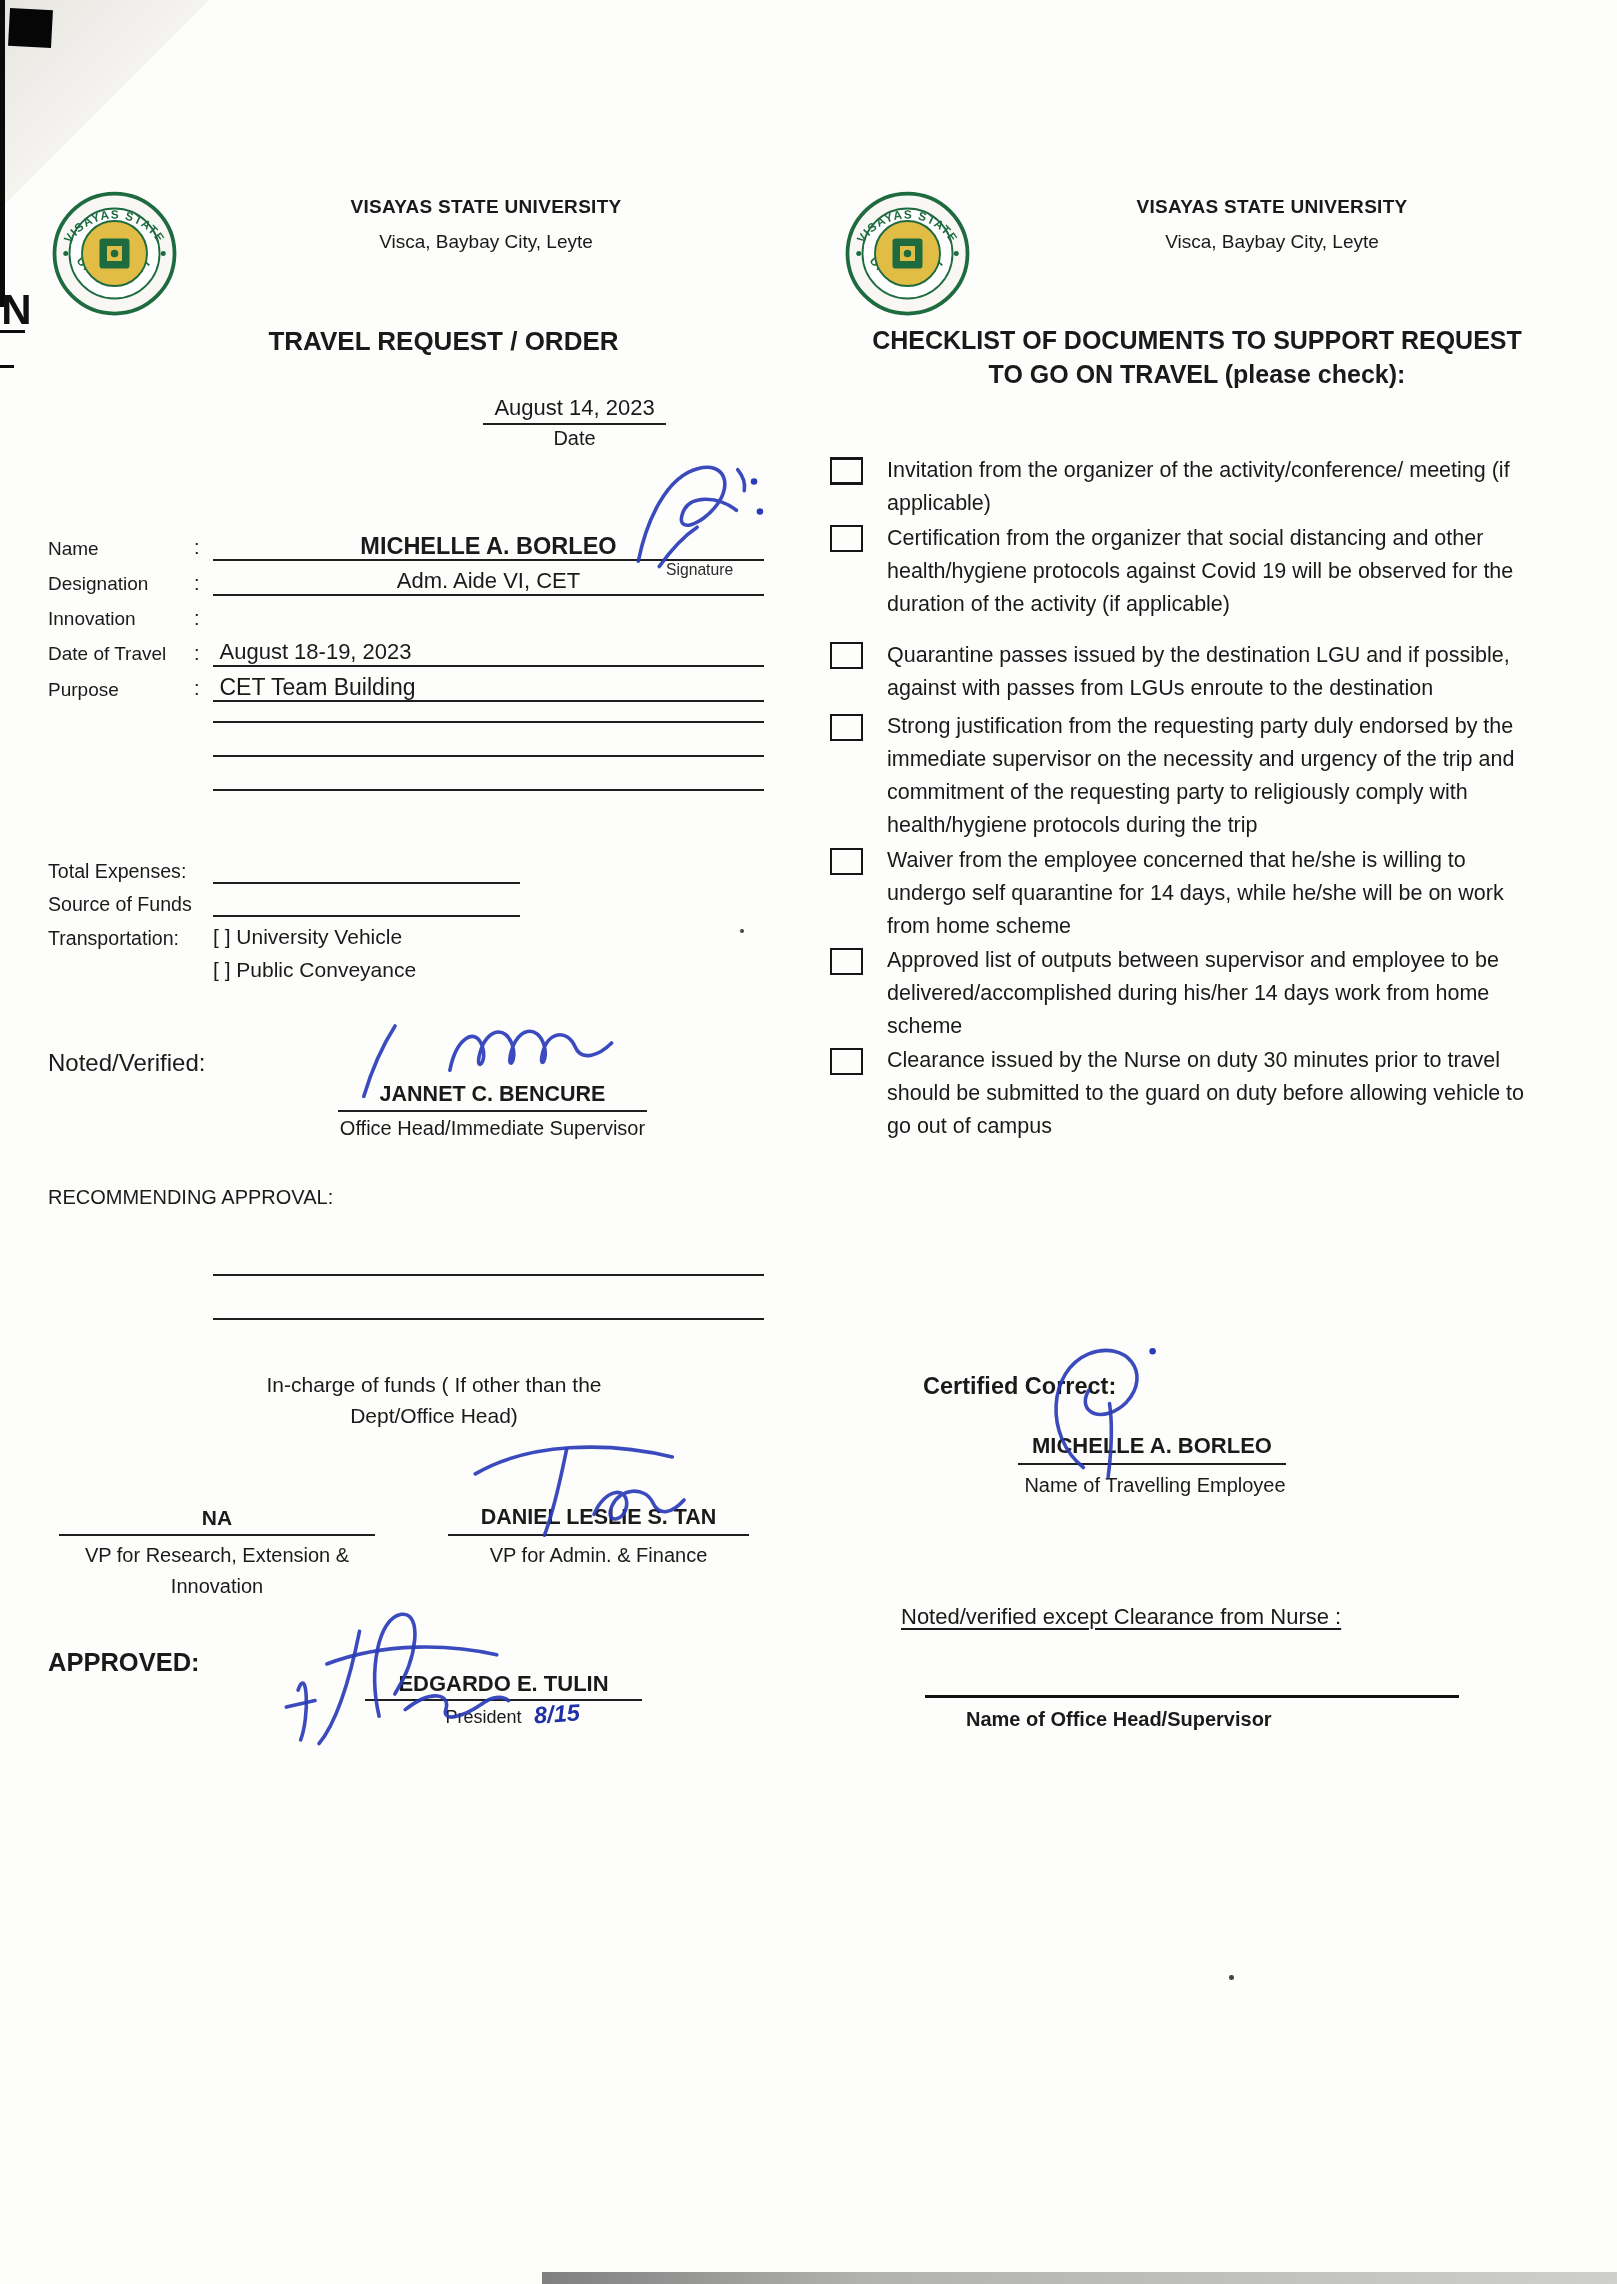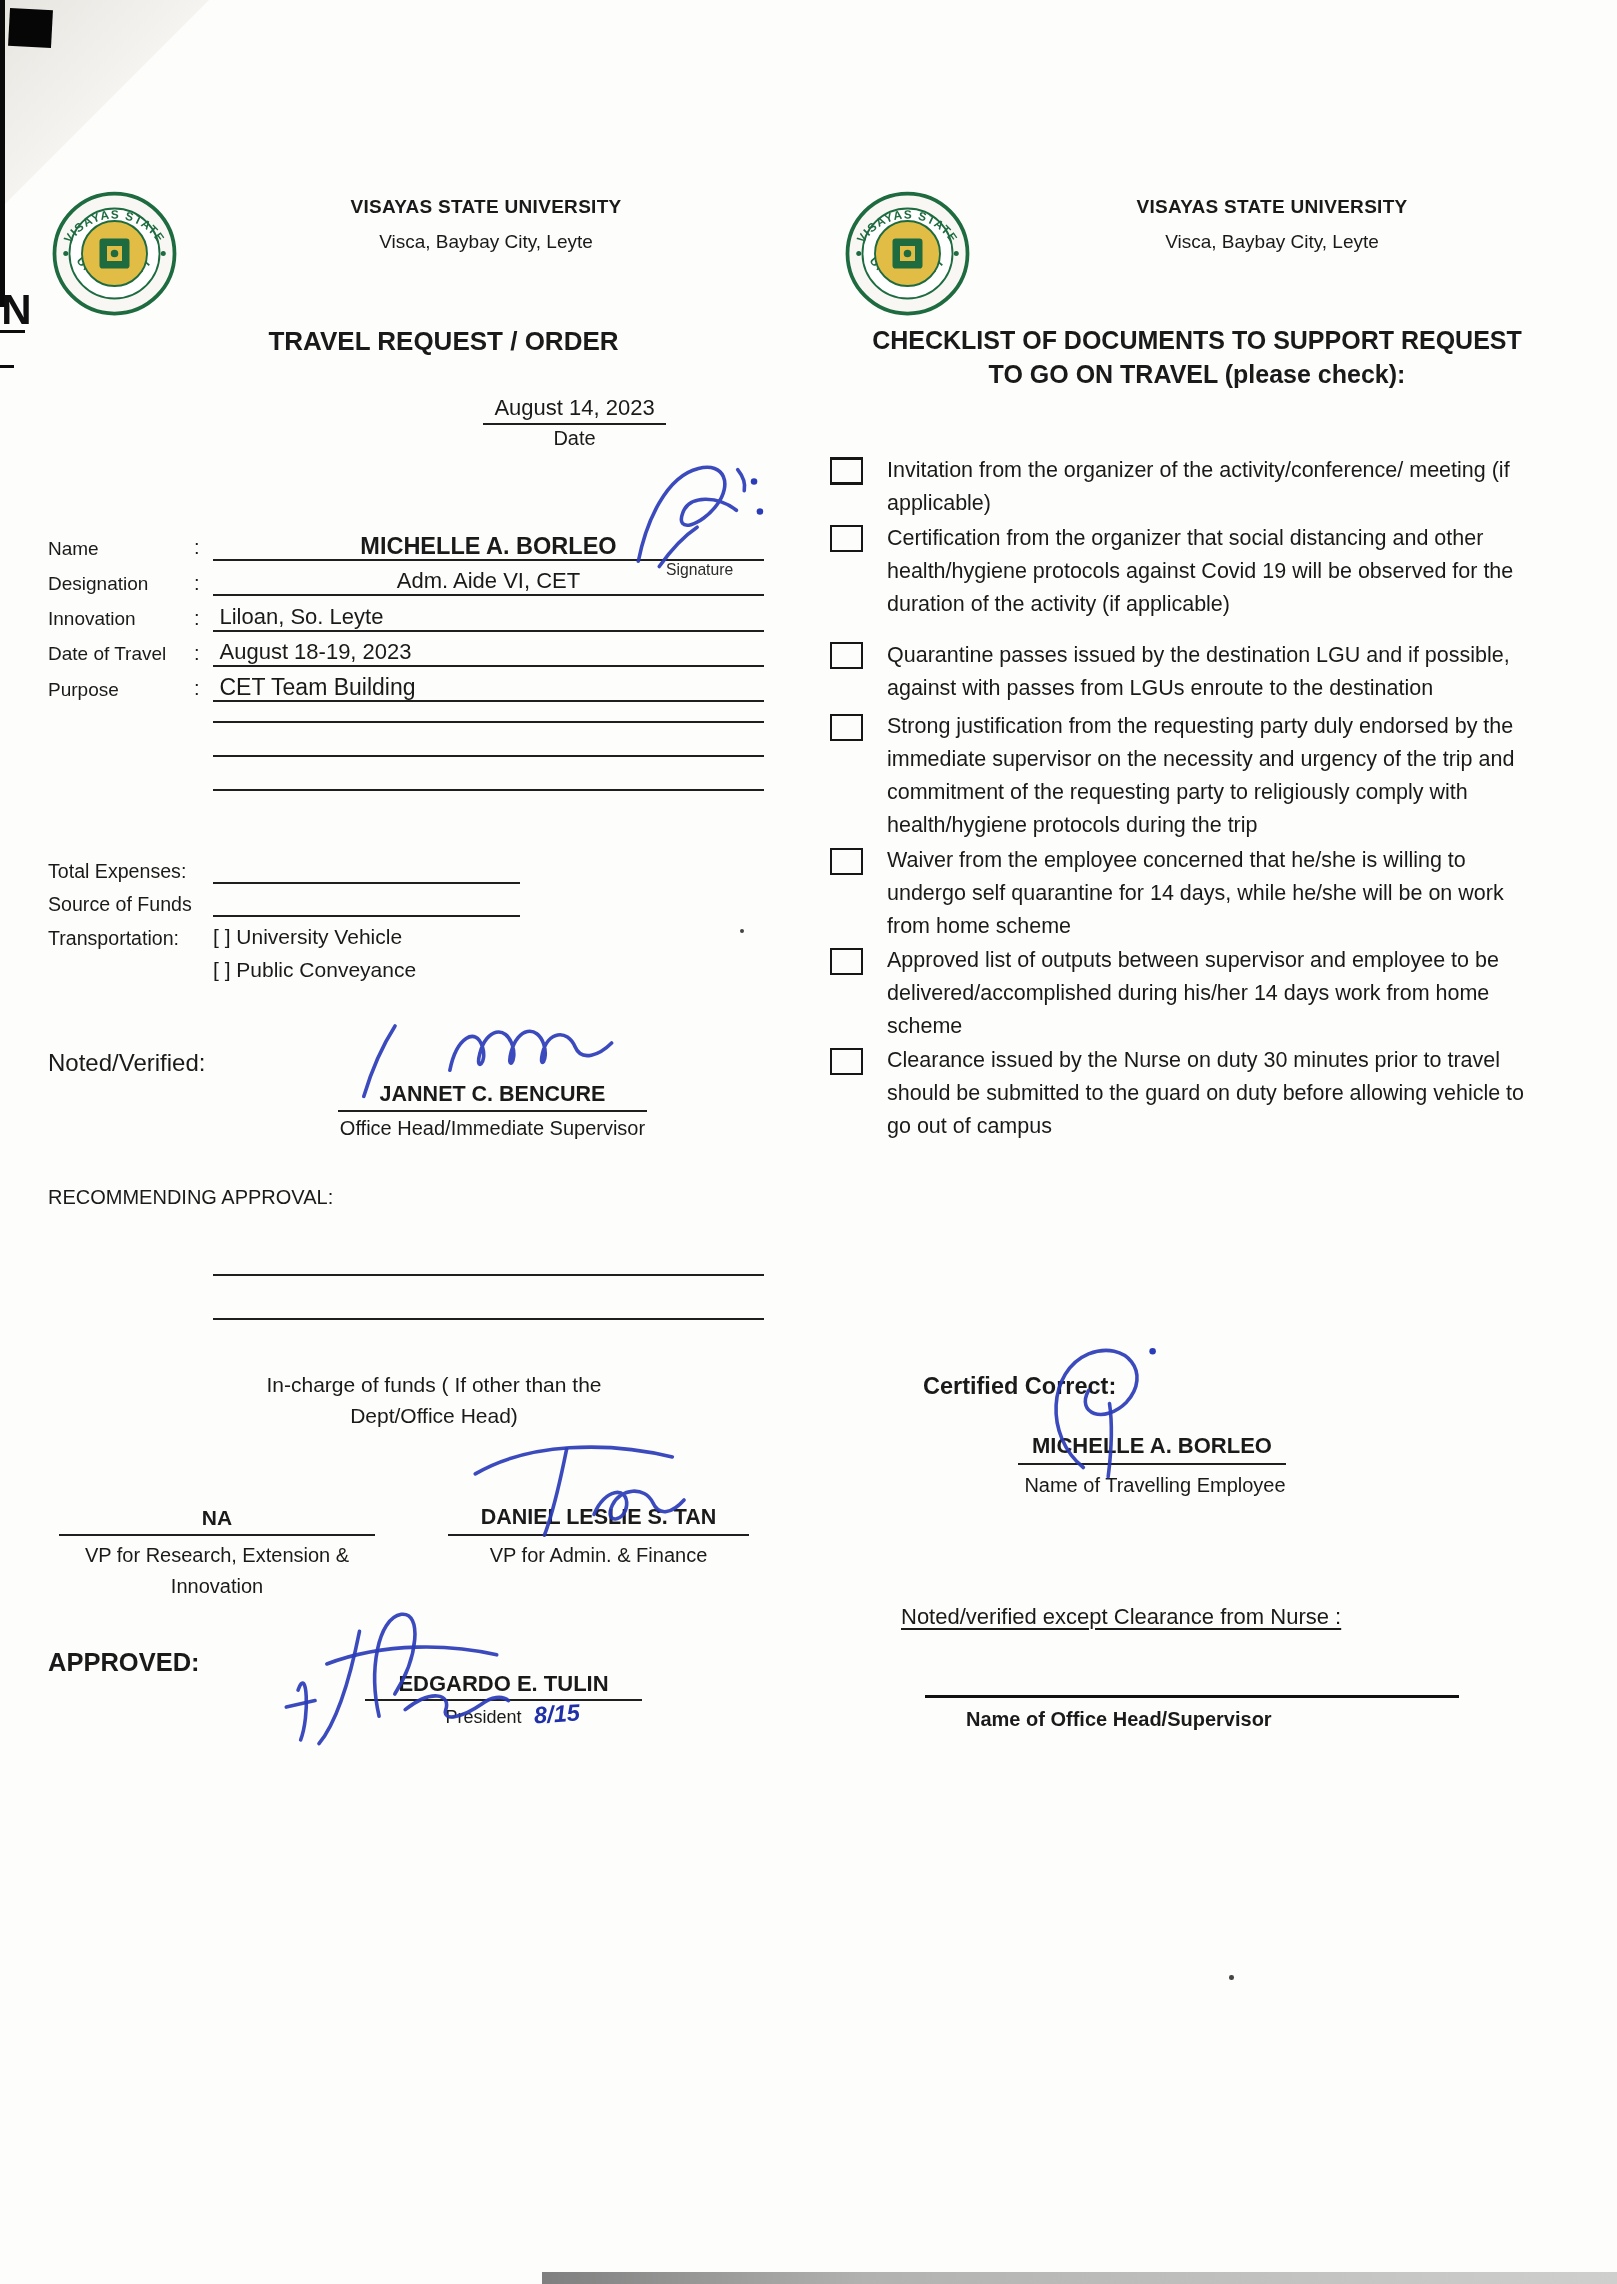--- a/index.html
+++ b/index.html
@@ -115,21 +115,20 @@
   <div class="f-label" style="left:48px;top:538px;">Name</div>
   <div class="f-colon" style="left:194px;top:536px;">:</div>
   <div class="f-value ctr v-bold" style="left:213px;top:531px;">MICHELLE A. BORLEO</div>
 
   <div class="f-label" style="left:48px;top:573px;">Designation</div>
   <div class="f-colon" style="left:194px;top:572px;">:</div>
   <div class="f-value ctr" style="left:213px;top:566px;">Adm. Aide VI, CET</div>
 
   <div class="f-label" style="left:48px;top:608px;">Innovation</div>
   <div class="f-colon" style="left:194px;top:607px;">:</div>
-  <div class="f-value v-left" style="left:213px;top:602px;">Liloan, So. Leyte</div>
 
   <div class="f-label" style="left:48px;top:643px;">Date of Travel</div>
   <div class="f-colon" style="left:194px;top:642px;">:</div>
   <div class="f-value v-left" style="left:213px;top:637px;">August 18-19, 2023</div>
 
   <div class="f-label" style="left:48px;top:679px;">Purpose</div>
   <div class="f-colon" style="left:194px;top:677px;">:</div>
   <div class="f-value v-left" style="left:213px;top:672px;font-size:23px;">CET Team Building</div>
 
   <div class="line" style="left:213px;top:721px;width:551px;"></div>

